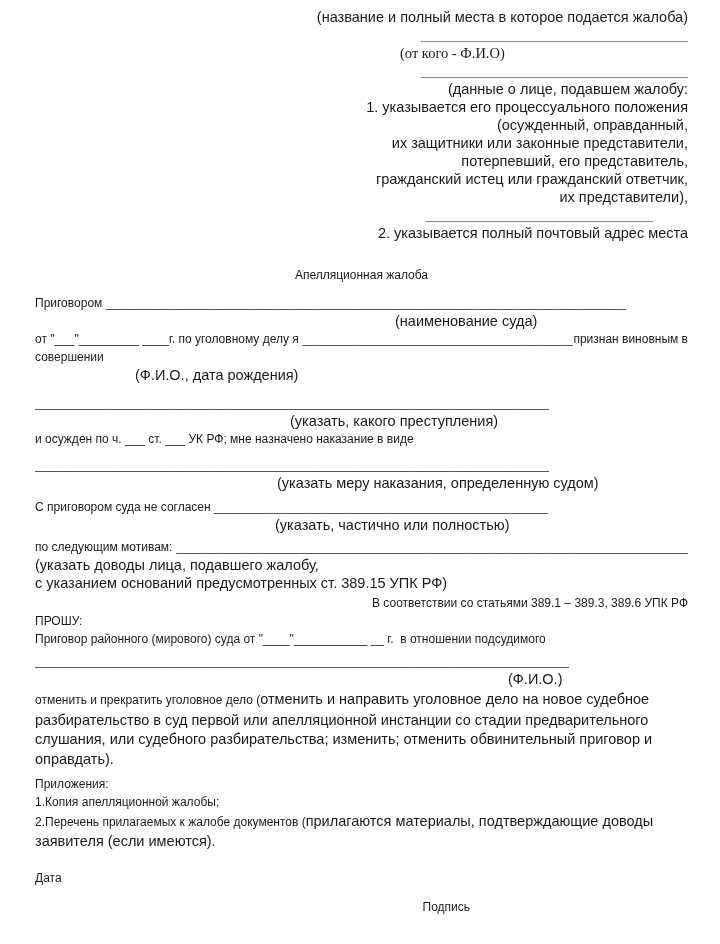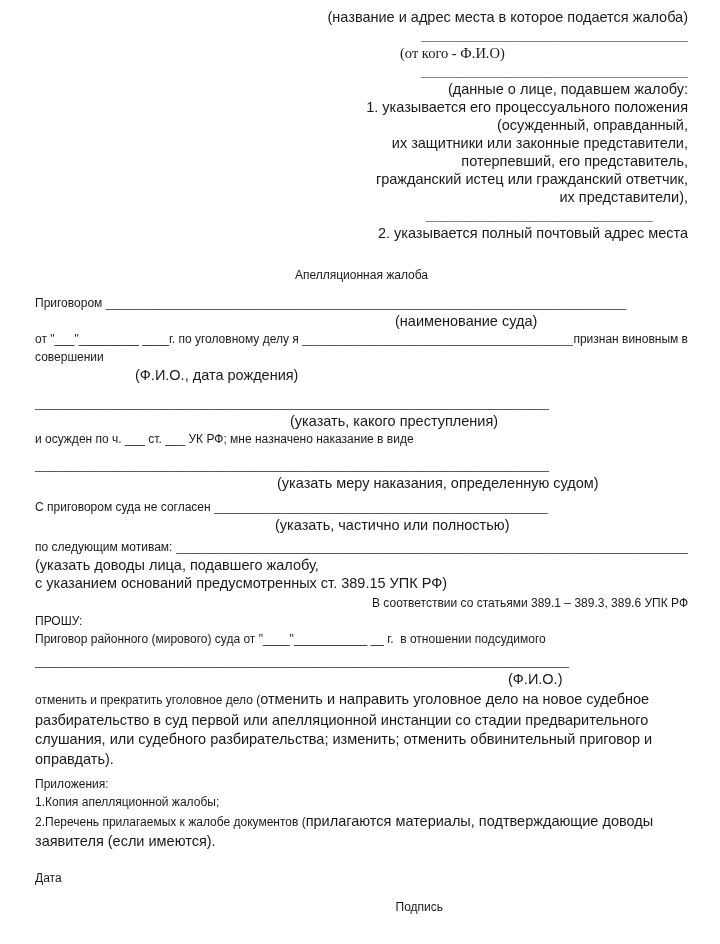--- a/index.html
+++ b/index.html
@@ -31,29 +31,29 @@
   .cap-crime{margin-left:255px;width:fit-content;}
   .cap-punish{margin-left:242px;width:fit-content;}
   .cap-part{margin-left:240px;width:fit-content;}
   .cap-fio{margin-left:473px;width:fit-content;}
   .cap-center{text-align:left;}
   .mt4{margin-top:4px;} .mt6{margin-top:6px;} .mt8{margin-top:8px;}
   .mt10{margin-top:10px;} .mt2{margin-top:2px;text-align:right;}
   .res{font-size:14.5px;line-height:19.5px;margin-top:2px;}
   .res .sm{font-size:12px;}
   .att-large{font-size:14.5px;line-height:20px;}
-  .footer{display:flex;margin-top:18px;}
+  .footer{display:flex;margin-top:18px;gap:27px;}
   .footer .sig{margin-left:334px;margin-top:29px;}
   .pre{white-space:pre;}
 </style>
 </head>
 <body>
 
 <div class="hdr">
-  <div class="caption">(название и адрес места в которое подается жалоба)</div>
+  <div class="caption">(название и полный места в которое подается жалоба)</div>
   <div class="uline">________________________________________</div>
   <div class="caption left-cap">(от кого - Ф.И.О)</div>
   <div class="uline">________________________________________</div>
   <div class="caption">(данные о лице, подавшем жалобу:</div>
   <div class="caption">1. указывается его процессуального положения</div>
   <div class="caption">(осужденный, оправданный,</div>
   <div class="caption">их защитники или законные представители,</div>
   <div class="caption">потерпевший, его представитель,</div>
   <div class="caption">гражданский истец или гражданский ответчик,</div>
   <div class="caption">их представители),</div>

